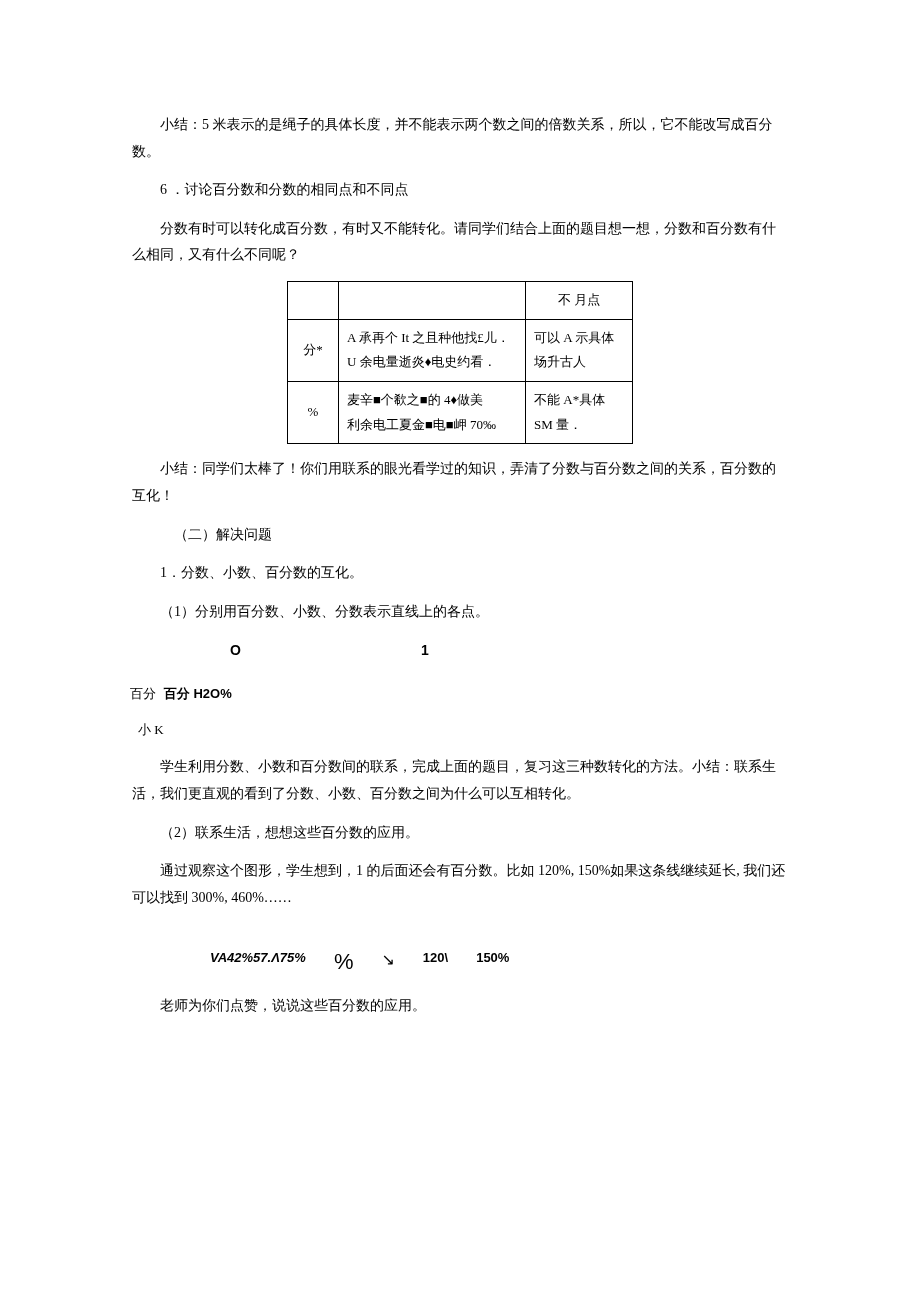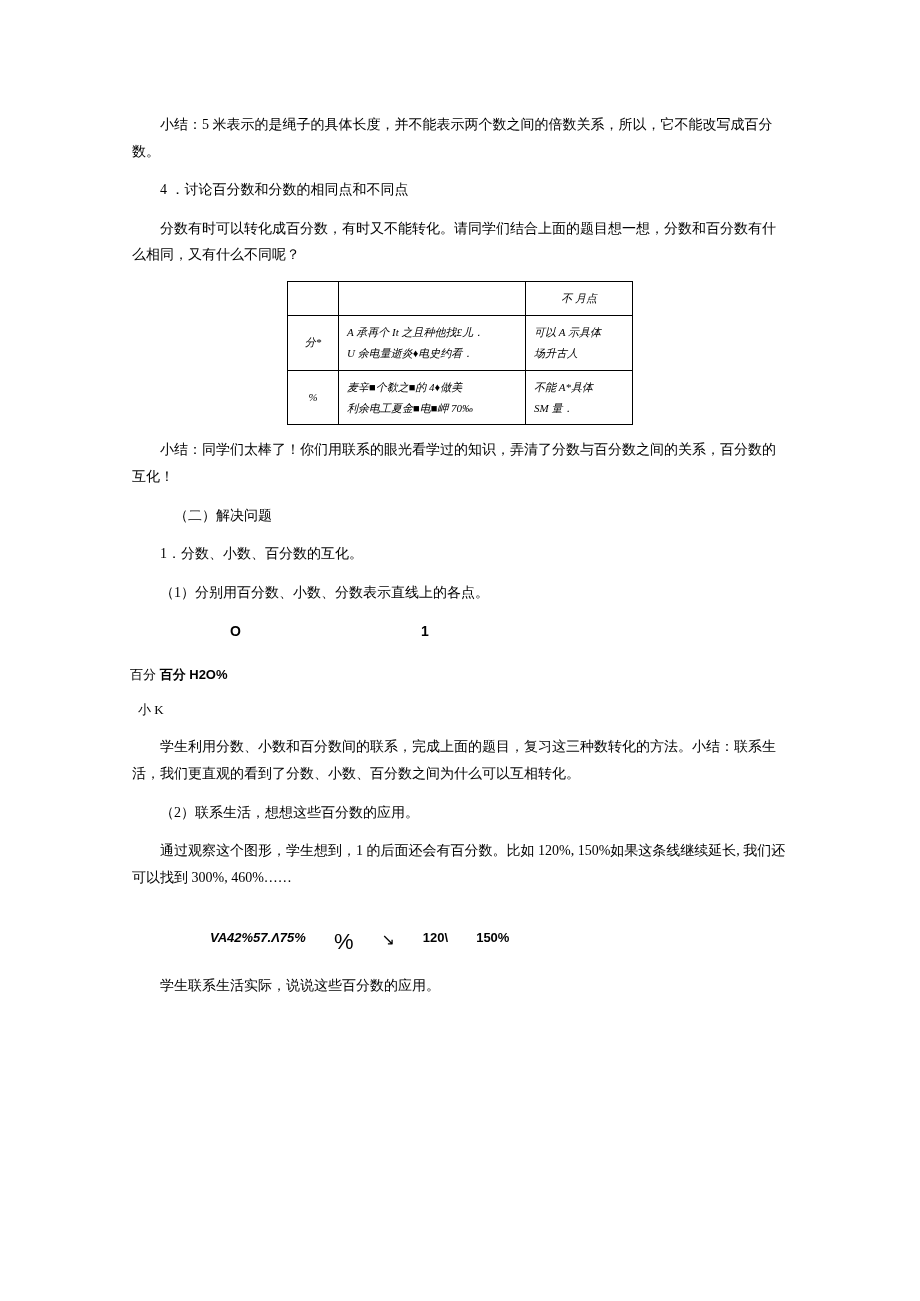--- a/index.html
+++ b/index.html
@@ -16,23 +16,22 @@
     .indent1 { text-indent: 2em; }
     .indent2 { text-indent: 3em; }
     .para { margin: 12px; }
     table.tbl {
       border-collapse: collapse;
       margin: 8px auto 12px auto;
     }
     table.tbl td {
       border: 1px solid #000;
       padding: 6px 8px;
-      font-size: 11px;
+      font-size: 13px;
       vertical-align: middle;
-      font-style: italic;
     }
     table.tbl td.h { text-align: center; }
     .center-row {
       display: flex;
       align-items: center;
       gap: 180px;
       margin: 12px 0 18px 110px;
       font-weight: bold;
       font-family: Arial, sans-serif;
     }
@@ -46,21 +45,21 @@
       font-size: 13px;
     }
     .bottom-row .ital { font-style: italic; font-weight: bold; }
     .bottom-row .bold { font-weight: bold; }
     .bottom-row .big { font-size: 22px; position: relative; top: 4px; }
   </style>
 </head>
 <body>
 
 <p class="para indent1">小结：5 米表示的是绳子的具体长度，并不能表示两个数之间的倍数关系，所以，它不能改写成百分数。</p>
-<p class="para indent1">4 ．讨论百分数和分数的相同点和不同点</p>
+<p class="para indent1">6 ．讨论百分数和分数的相同点和不同点</p>
 <p class="para indent1">分数有时可以转化成百分数，有时又不能转化。请同学们结合上面的题目想一想，分数和百分数有什么相同，又有什么不同呢？</p>
 
 <table class="tbl">
   <tbody>
       <tr>
     <td class="h" style="width:34px"></td>
     <td class="h" style="width:170px"></td>
     <td class="h" style="width:90px">不 月点</td>
   </tr>
   <tr>
@@ -79,28 +78,28 @@
 <p class="para indent1">小结：同学们太棒了！你们用联系的眼光看学过的知识，弄清了分数与百分数之间的关系，百分数的互化！</p>
 <p class="para indent2">（二）解决问题</p>
 <p class="para indent1">1．分数、小数、百分数的互化。</p>
 <p class="para indent1">（1）分别用百分数、小数、分数表示直线上的各点。</p>
 
 <div class="center-row">
   <span>O</span>
   <span>1</span>
 </div>
 
-<p class="para label-line"><span style="font-family:Liberation Sans, sans-serif">百分 </span><b style="font-family:Arial">百分 H2O%</b></p>
+<p class="para label-line"><span style="font-family:Liberation Mono, monospace">百分 </span><b style="font-family:Arial">百分 H2O%</b></p>
 <p class="para label-line" style="margin-left:18px">小 K</p>
 
 <p class="para indent1">学生利用分数、小数和百分数间的联系，完成上面的题目，复习这三种数转化的方法。小结：联系生活，我们更直观的看到了分数、小数、百分数之间为什么可以互相转化。</p>
 <p class="para indent1">（2）联系生活，想想这些百分数的应用。</p>
 <p class="para indent1">通过观察这个图形，学生想到，1 的后面还会有百分数。比如 120%, 150%如果这条线继续延长, 我们还可以找到 300%, 460%……</p>
 
 <div class="bottom-row">
   <span class="ital">VA42%57.Λ75%</span>
   <span class="big">%</span>
   <span style="font-size:16px;position:relative;top:2px">↘</span>
   <span class="bold">120\</span>
   <span class="bold">150%</span>
 </div>
 
-<p class="para indent1">学生联系生活实际，说说这些百分数的应用。</p>
+<p class="para indent1">老师为你们点赞，说说这些百分数的应用。</p>
 
 </body></html>

